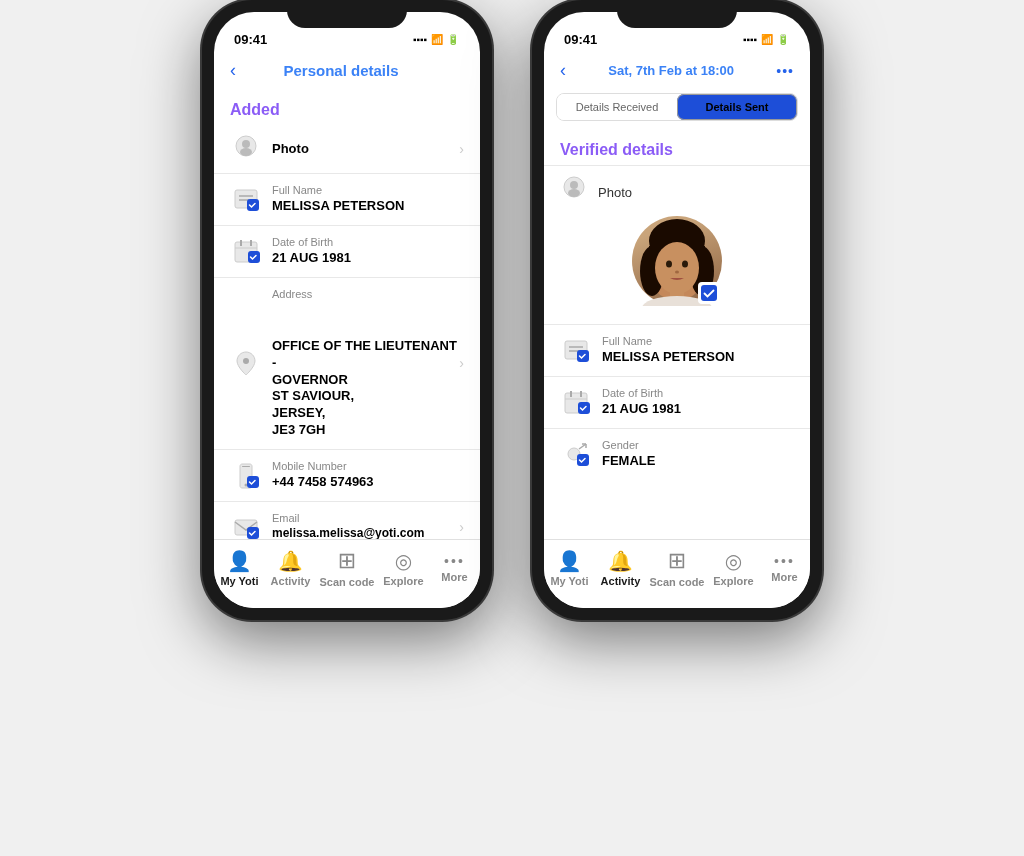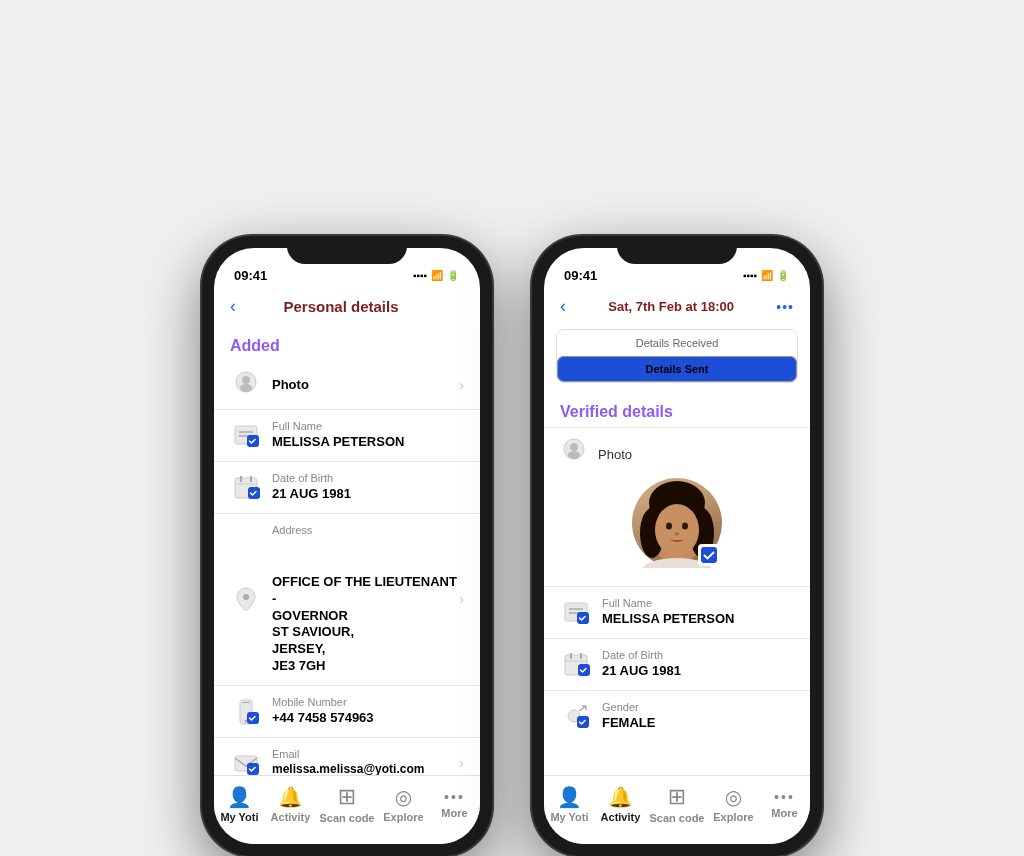--- a/index.html
+++ b/index.html
@@ -10,21 +10,21 @@
       align-items: center;
       min-height: 100vh;
       font-family: -apple-system, BlinkMacSystemFont, 'Helvetica Neue', Arial, sans-serif;
     }
     .scene {
       width: 1024px;
       height: 856px;
       background: #f0f0f0;
       display: flex;
       justify-content: center;
-      align-items: flex-end;
+      align-items: flex-start;
       gap: 40px;
     }
 
     
     .iphone {
       width: 290px;
       height: 620px;
       background: #1a1a1a;
       border-radius: 50px;
       padding: 12px;
@@ -69,31 +69,30 @@
     .status-icons { display: flex; align-items: center; gap: 4px; font-size: 10px; }
 
     
     .nav-bar {
       display: flex;
       align-items: center;
       padding: 4px 16px 8px;
       position: relative;
     }
     .nav-back { color: #2563eb; font-size: 18px; cursor: pointer; }
-    .nav-title { flex: 1; text-align: center; font-size: 15px; font-weight: 600; color: #7f1d1d; }
+    .nav-title { flex: 1; text-align: center; font-size: 15px; font-weight: 600; color: #3b82f6; }
     .nav-more { color: #2563eb; font-size: 18px; letter-spacing: 1px; }
 
     
     .tab-bar {
       display: flex;
       margin: 4px 12px 8px;
       border: 1px solid #ddd;
       border-radius: 8px;
       overflow: hidden;
-      flex-direction: column;
     }
     .tab {
       flex: 1;
       padding: 7px 4px;
       text-align: center;
       font-size: 11px;
       color: #666;
       background: #fff;
       cursor: pointer;
     }

